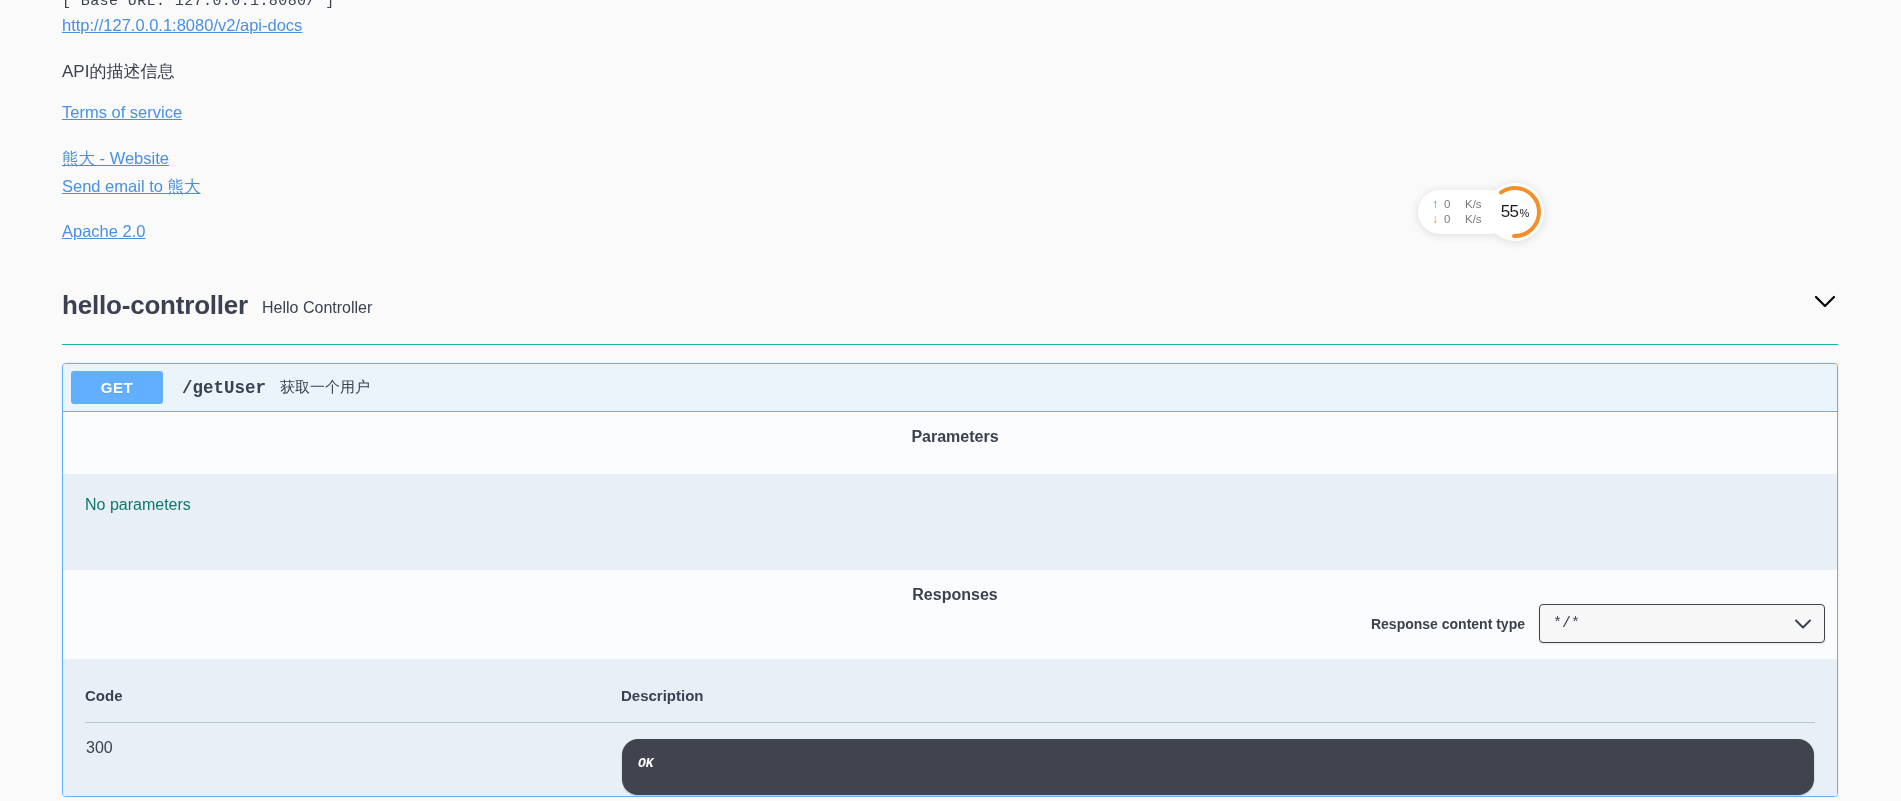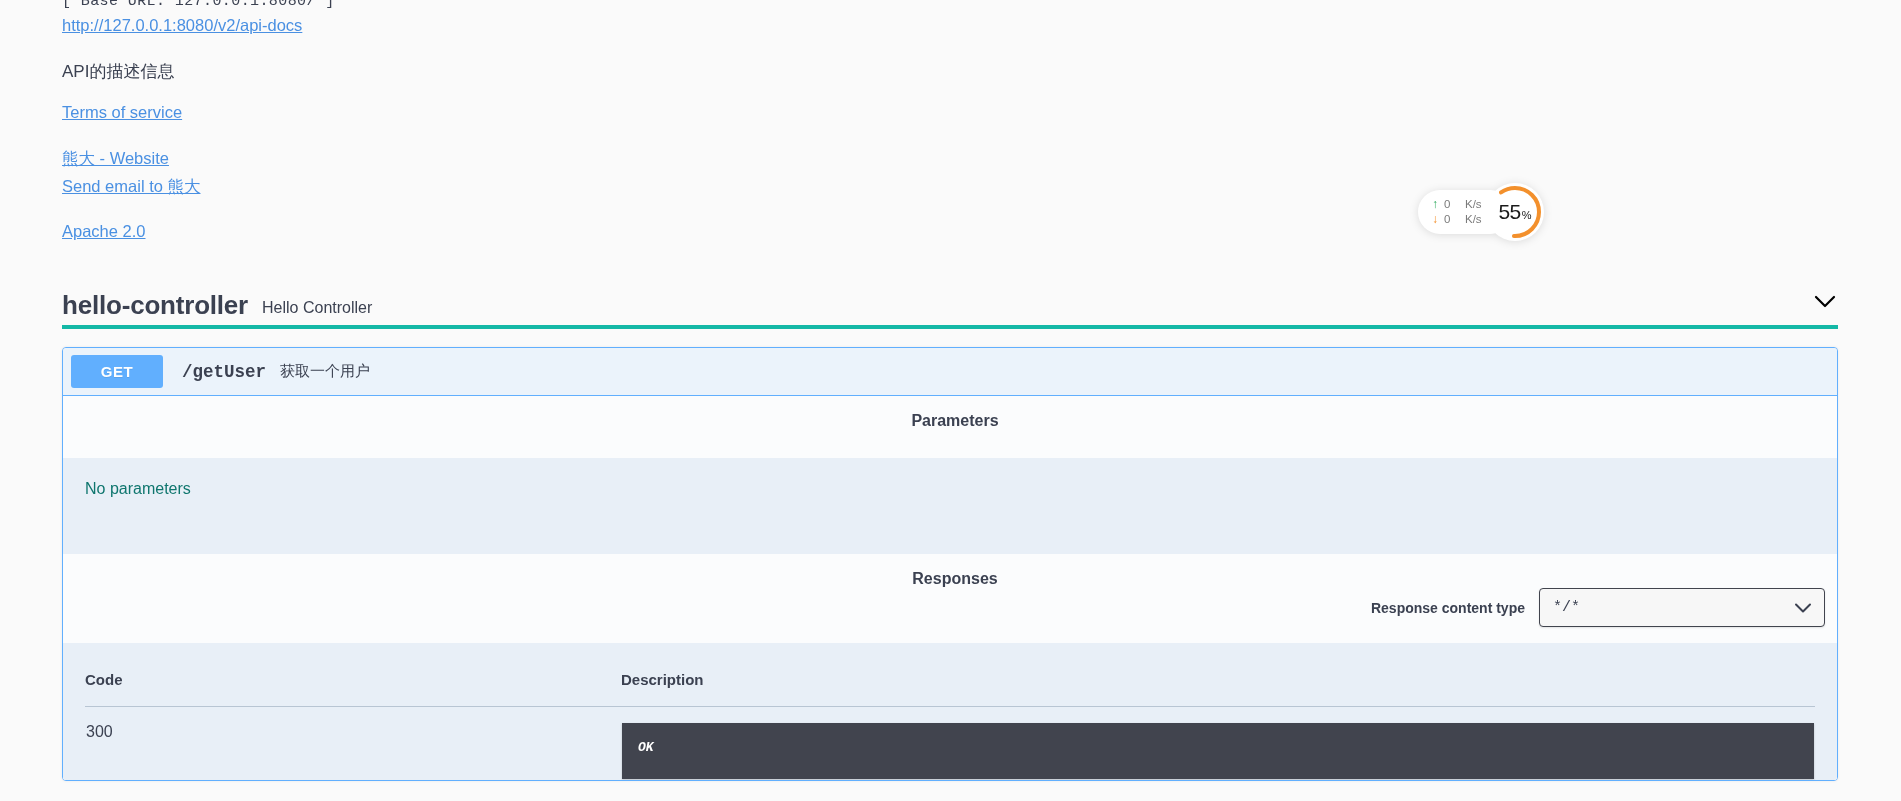--- a/index.html
+++ b/index.html
@@ -105,35 +105,35 @@
     align-items: center;
     justify-content: center;
   }
   .monitor-dial svg { position: absolute; left: 0; top: 0; }
   .dial-label {
     position: relative;
     display: flex;
     align-items: baseline;
     color: #1b1b1b;
   }
-  .dial-label .val { font-size: 21px; letter-spacing: -0.5px; }
+  .dial-label .val { font-size: 17px; letter-spacing: -0.5px; }
   .dial-label .pct { font-size: 11px; margin-left: 1px; }
 
   
   .tag-section {
     position: absolute;
     left: 62px;
     top: 290px;
     width: 1776px;
   }
   .tag-header {
     display: flex;
     align-items: center;
-    padding-bottom: 4px;
-    border-bottom: 4px solid #14b8a6;
+    padding-bottom: 23px;
+    border-bottom: 1px solid #14b8a6;
     cursor: pointer;
   }
   .tag-name {
     font-size: 26px;
     font-weight: bold;
     color: #3b4151;
     letter-spacing: -0.2px;
   }
   .tag-desc {
     margin-left: 14px;
@@ -294,21 +294,21 @@
     vertical-align: top;
     padding-top: 16px;
   }
   .code-val {
     font-size: 16px;
     color: #3b4151;
     font-family: "Liberation Sans", sans-serif;
   }
   .resp-desc-block {
     background: #41444e;
-    border-radius: 0;
+    border-radius: 16px;
     padding: 14px 16px;
     min-height: 56px;
     box-shadow: 0 1px 2px rgba(0,0,0,0.2);
   }
   .resp-desc-text {
     color: #ffffff;
     font-family: "Liberation Mono", "DejaVu Sans Mono", monospace;
     font-size: 13px;
     font-weight: bold;
     font-style: italic;

